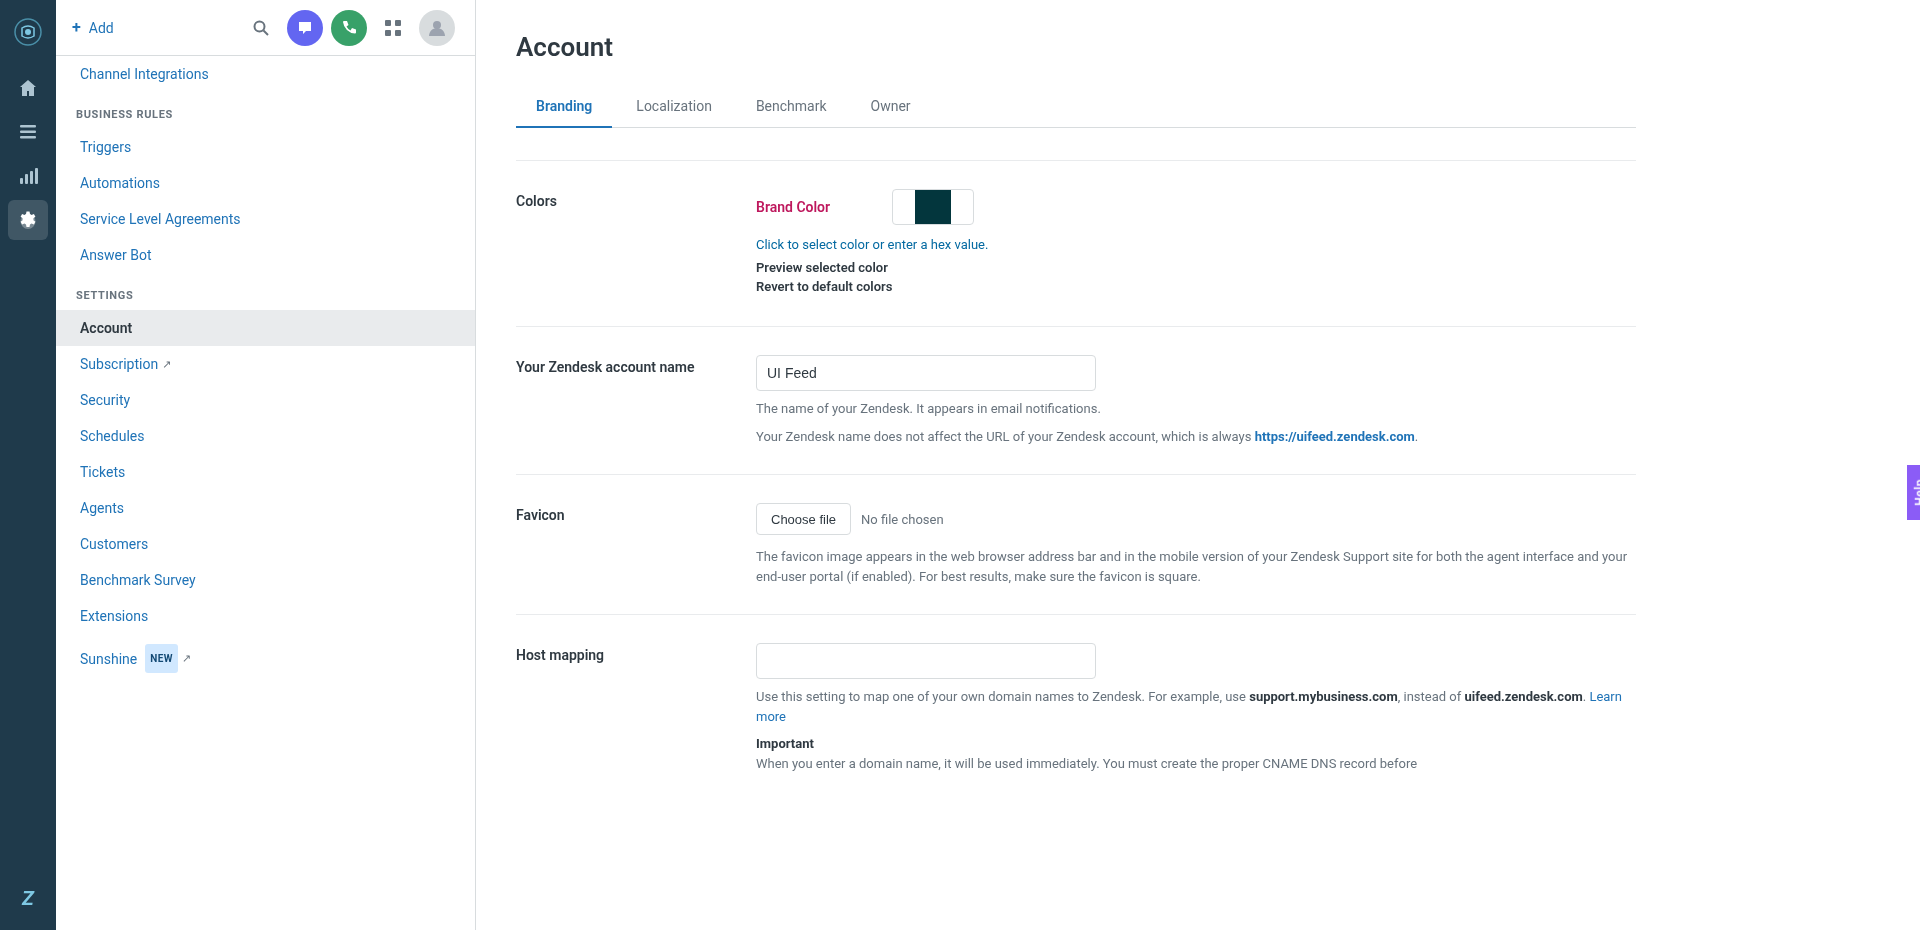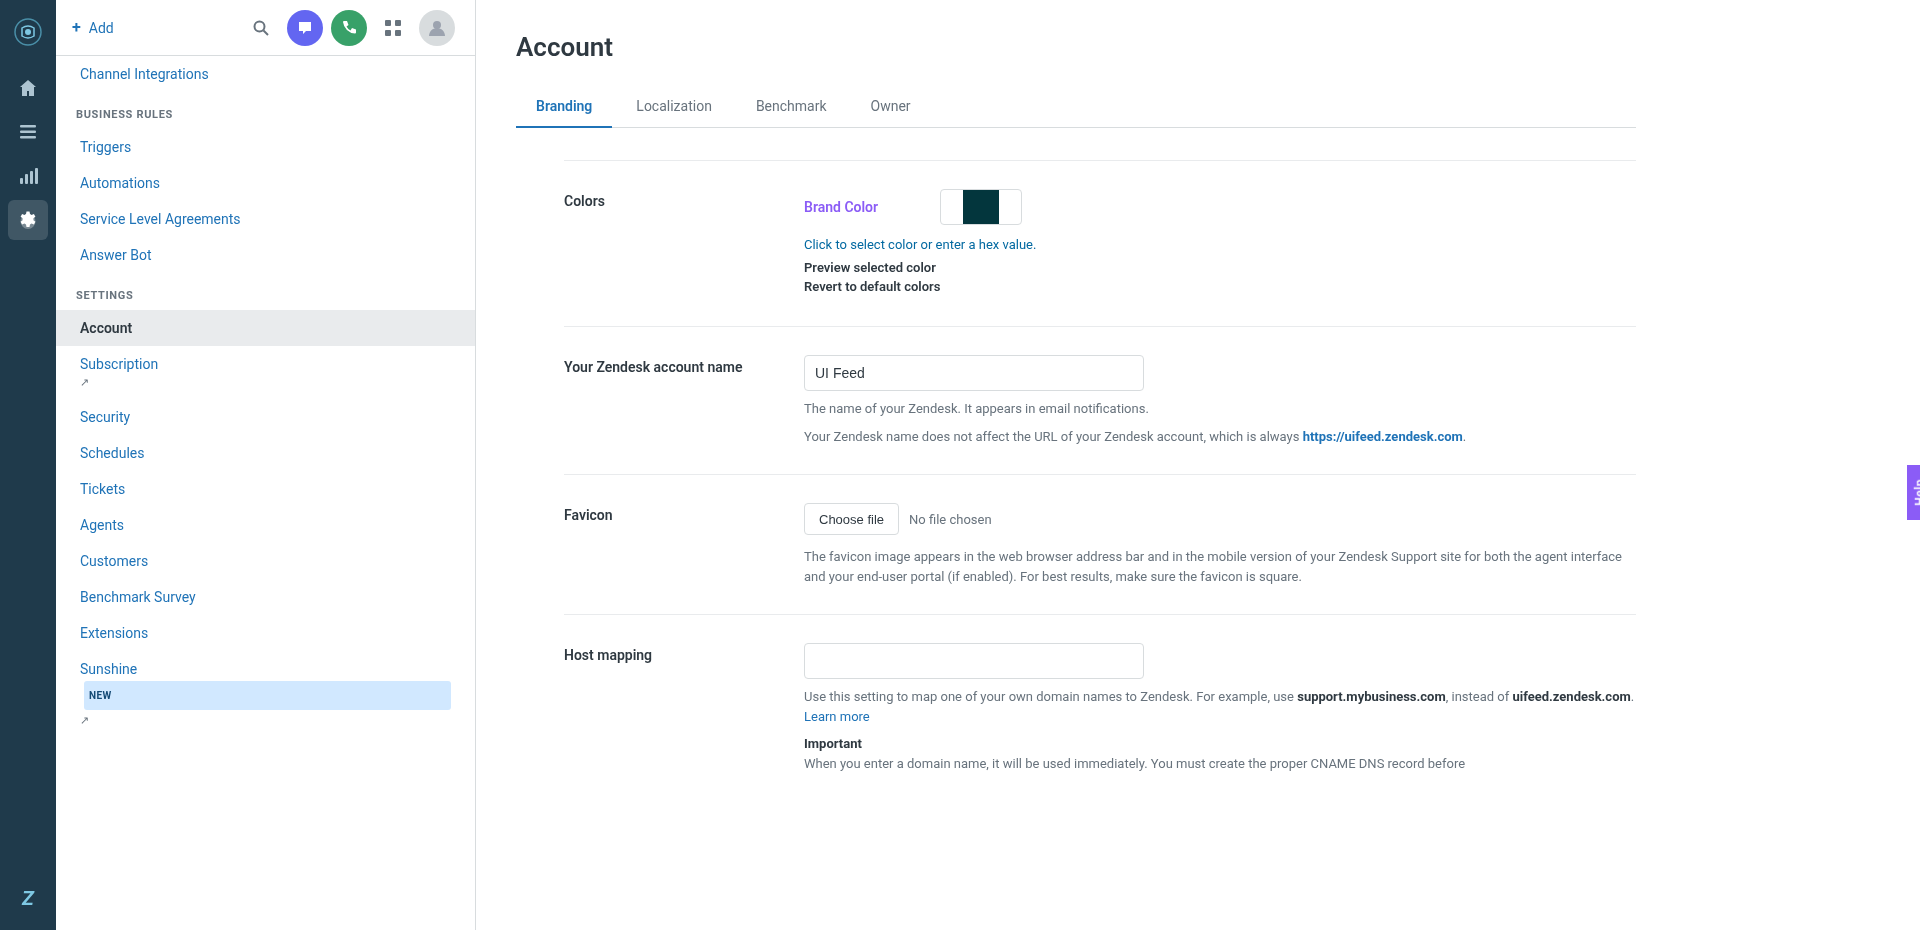--- a/index.html
+++ b/index.html
@@ -61,22 +61,22 @@
       cursor: pointer;
     }
     .sidebar-item.active {
       background: #e9ebed;
       color: #2f3941;
       font-weight: 600;
       border-radius: 0;
     }
     .sidebar-item-with-icon {
       display: flex;
+      align-items: center;
       gap: 4px;
-      flex-direction: column;
     }
     .ext-icon {
       font-size: 11px;
       color: #68737d;
     }
     .badge-new {
       display: inline-block;
       background: #d1e8ff;
       color: #144a75;
       font-size: 10px;
@@ -180,21 +180,20 @@
       border-bottom: 2px solid #1f73b7;
       font-weight: 600;
     }
 
     
     .section-row {
       display: flex;
       border-top: 1px solid #e9ebed;
       padding: 28px 0;
       gap: 40px;
-      margin-left: 48px;
     }
     .section-label-col {
       width: 200px;
       flex-shrink: 0;
       font-size: 14px;
       font-weight: 600;
       color: #2f3941;
       padding-top: 4px;
     }
     .section-content-col {
@@ -204,21 +203,21 @@
     
     .brand-color-row {
       display: flex;
       align-items: center;
       gap: 16px;
       margin-bottom: 12px;
     }
     .brand-color-label {
       font-size: 14px;
       font-weight: 600;
-      color: #8b5cf6;
+      color: #be185d;
       min-width: 120px;
     }
     .color-swatch-input {
       display: flex;
       align-items: center;
       border: 1px solid #d8dcde;
       border-radius: 4px;
       overflow: hidden;
       height: 36px;
       flex-direction: column;

